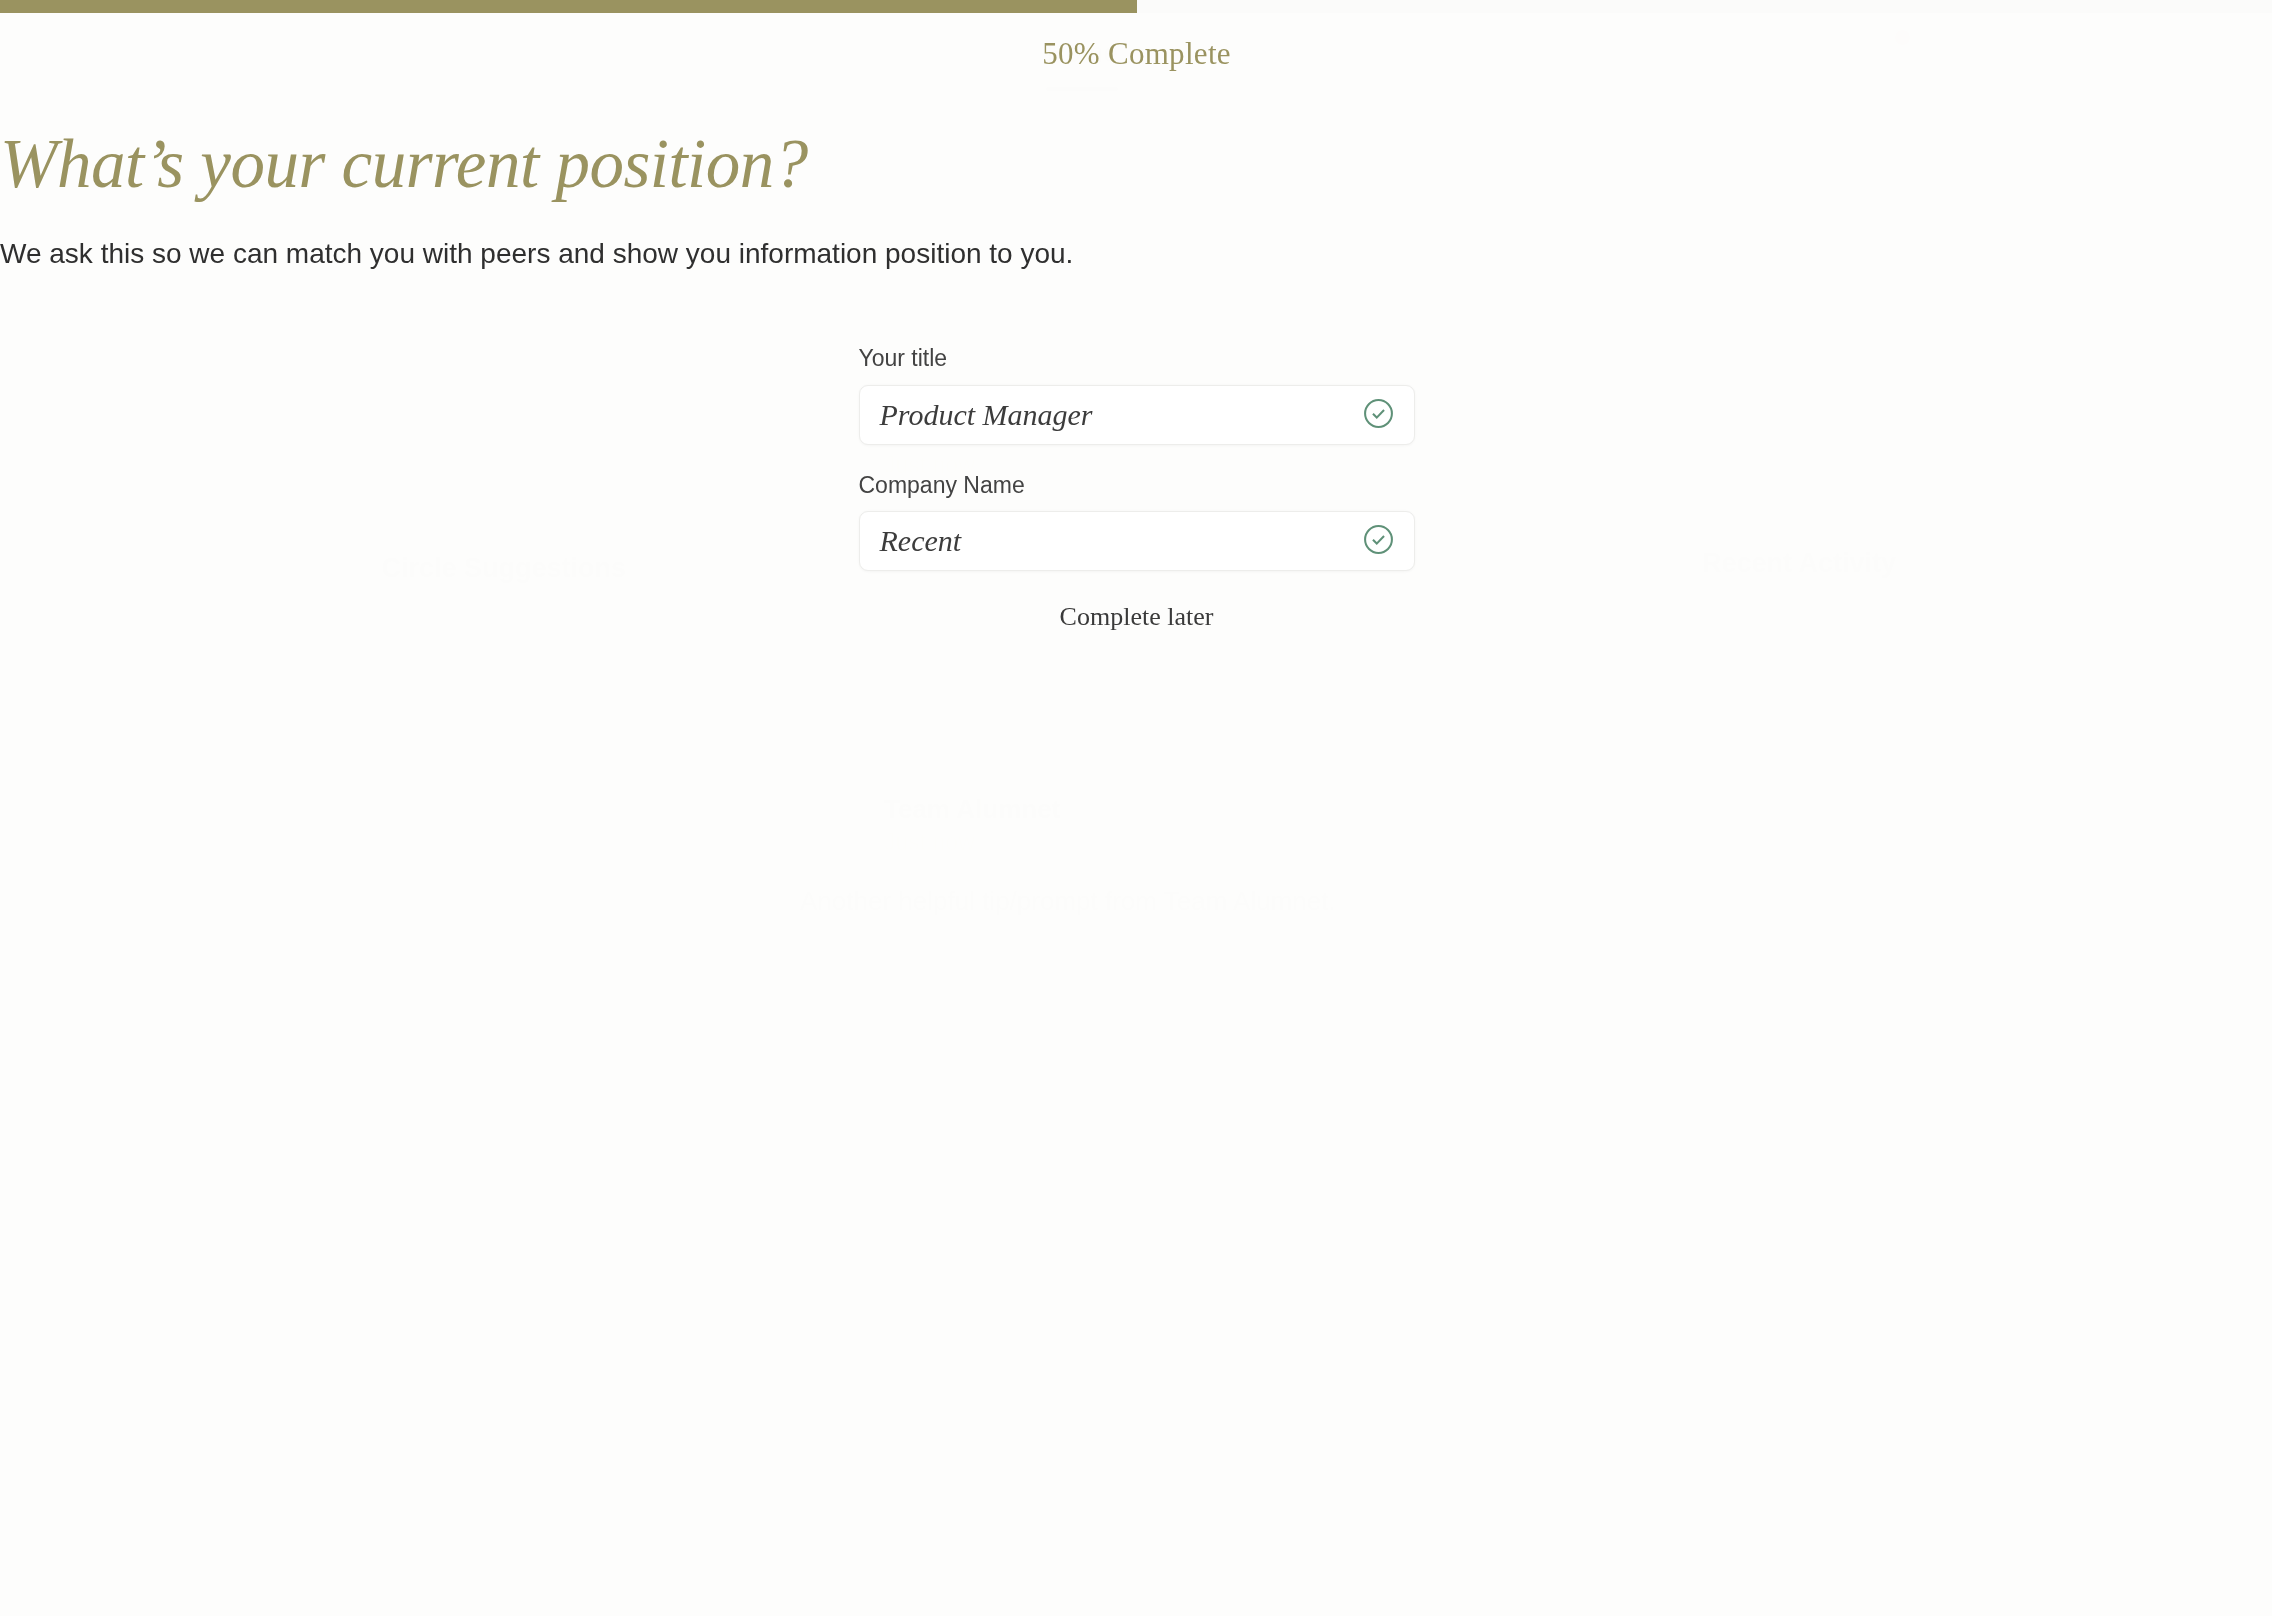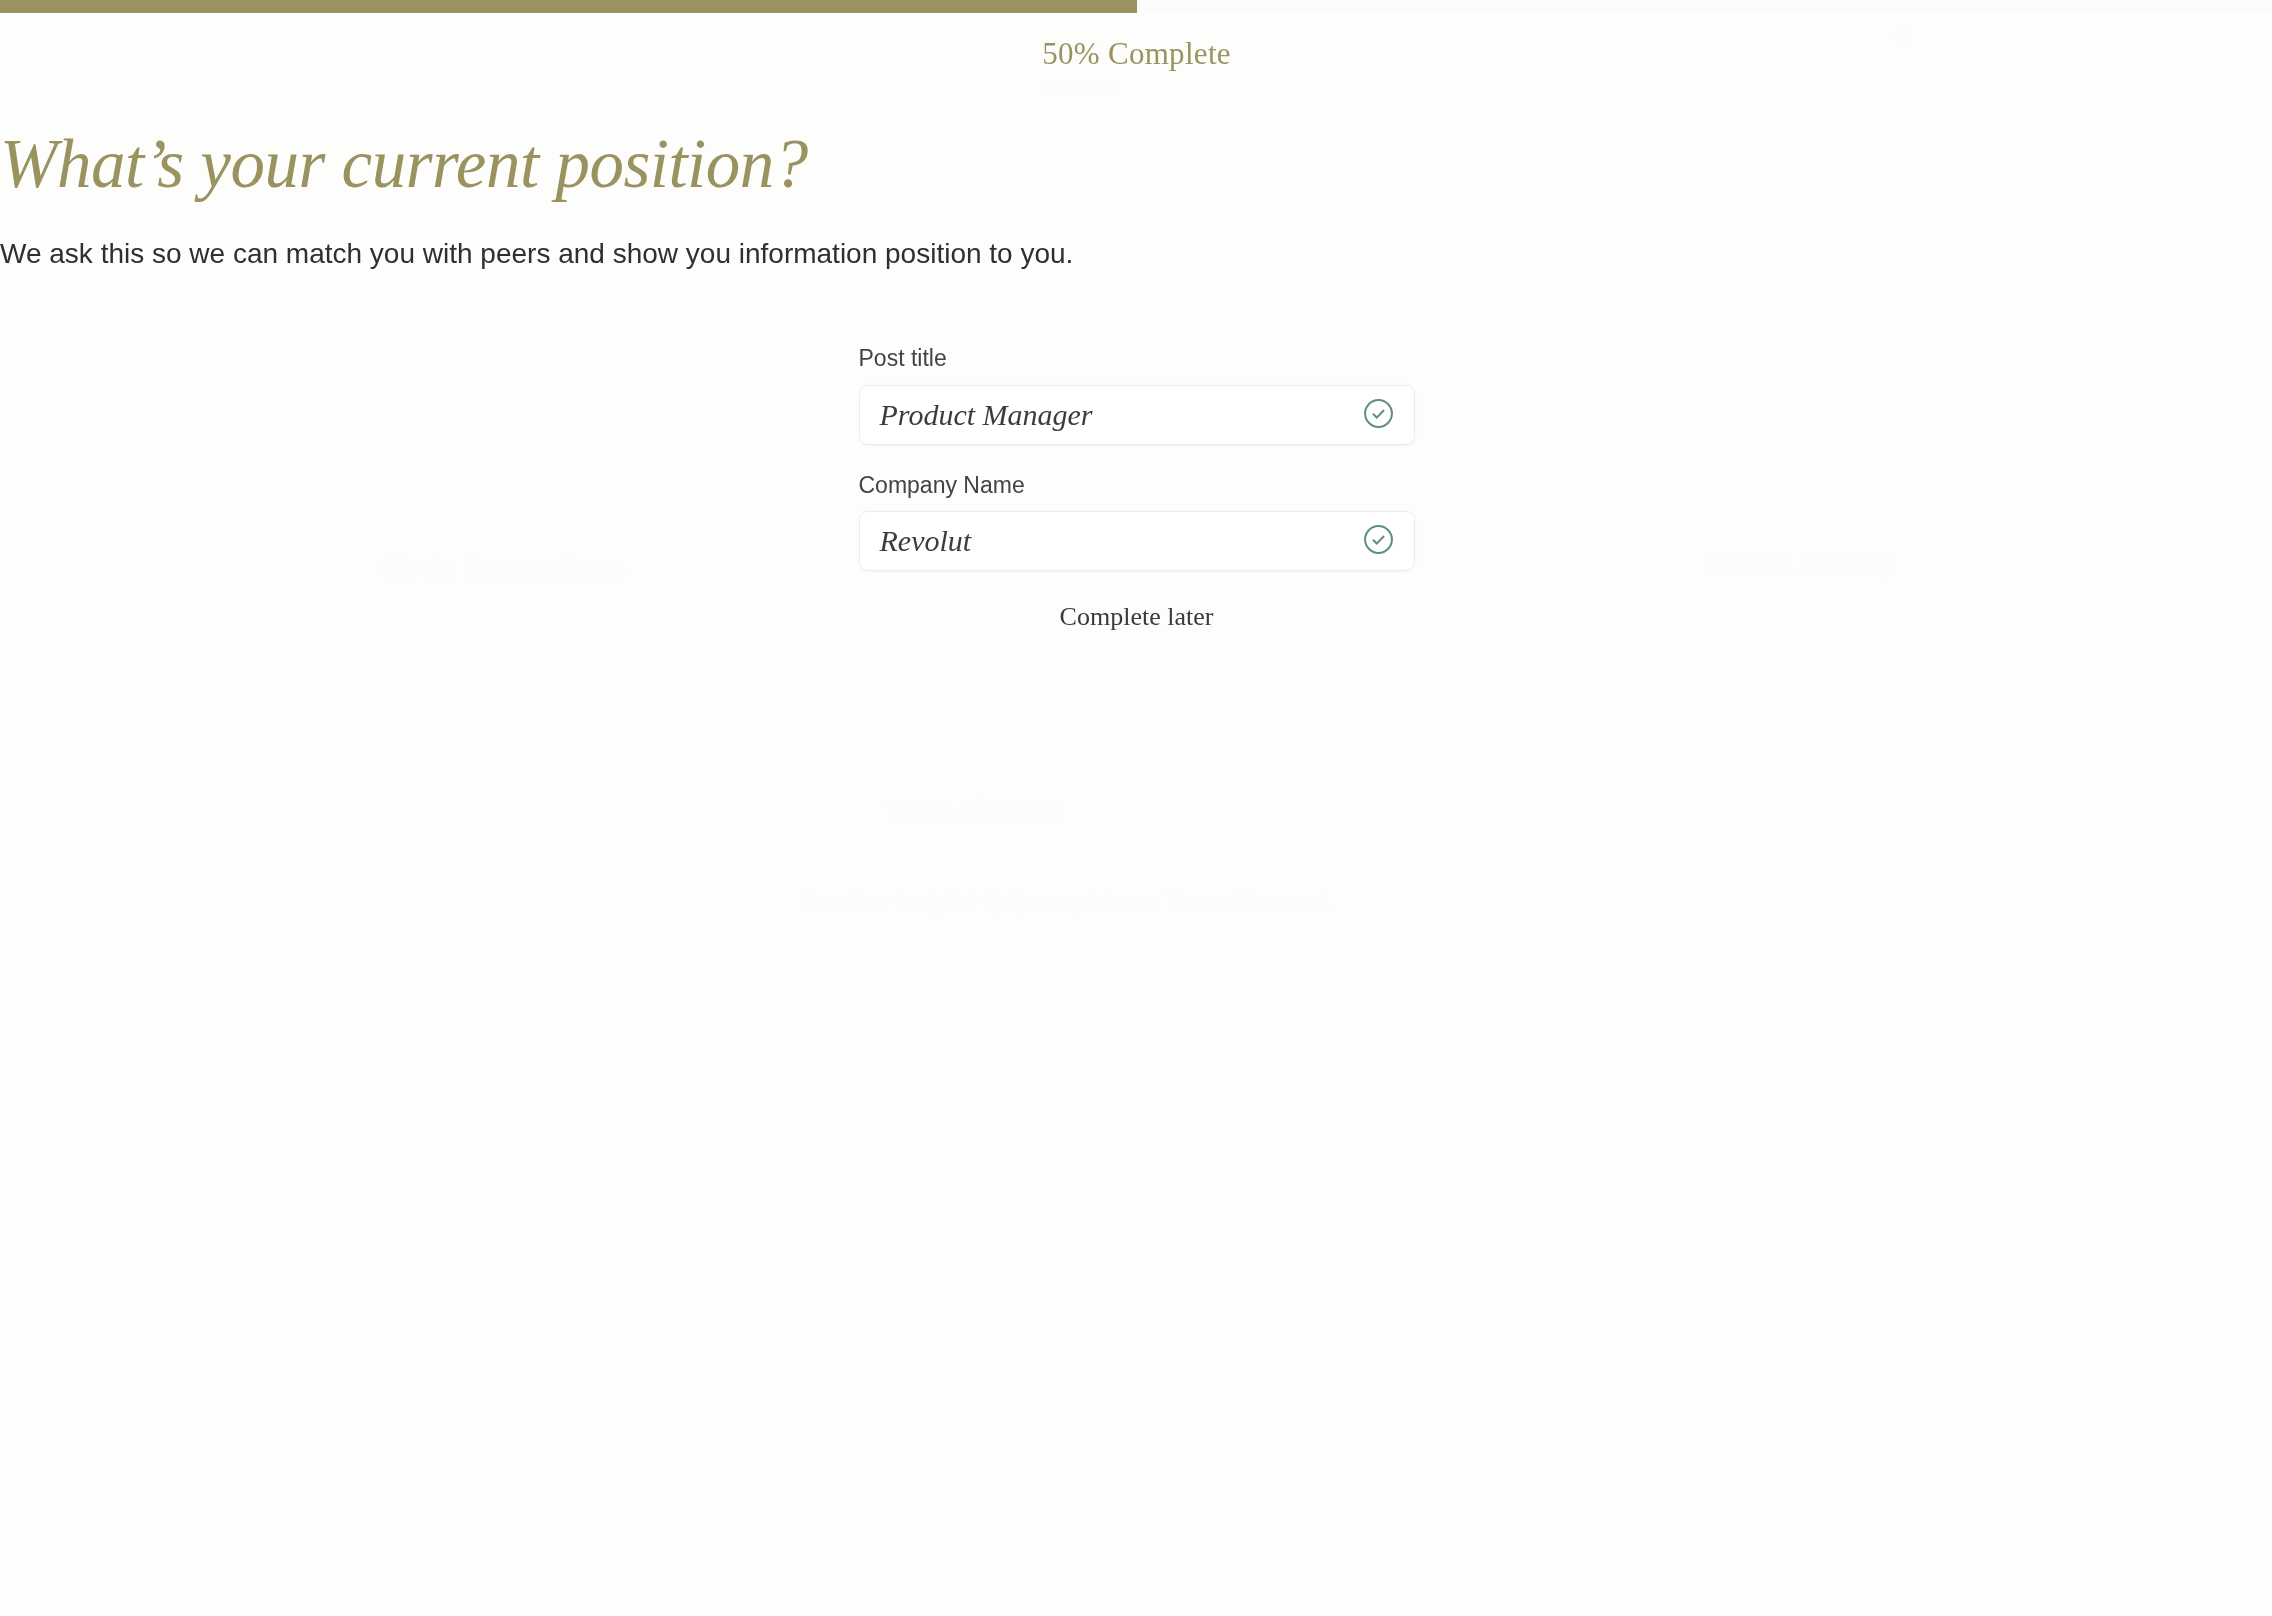--- a/index.html
+++ b/index.html
@@ -509,36 +509,36 @@
     <div class="pct">50% Complete</div>
 
     <div class="onb-head">
       <div class="onb-title">What’s your current position?</div>
       <div class="onb-sub">We ask this so we can match you with peers and show you information position to you.</div>
     </div>
 
     <div class="form">
 
       <div class="field">
-        <div class="field-label">Post title</div>
+        <div class="field-label">Your title</div>
         <div class="field-box">
           <span class="field-val">Product Manager</span>
           <span class="field-check">
             <svg width="35" height="35" viewBox="0 0 24 24" fill="none" stroke="#5f9178" stroke-width="1.4">
               <circle cx="12" cy="12" r="9.2"></circle>
                 <path d="M8.2 12.2l2.6 2.6 5-5.2"></path>
             </svg>
           </span>
         </div>
       </div>
 
       <div class="field">
         <div class="field-label">Company Name</div>
         <div class="field-box">
-          <span class="field-val">Revolut</span>
+          <span class="field-val">Recent</span>
           <span class="field-check">
             <svg width="35" height="35" viewBox="0 0 24 24" fill="none" stroke="#5f9178" stroke-width="1.4">
               <circle cx="12" cy="12" r="9.2"></circle>
                 <path d="M8.2 12.2l2.6 2.6 5-5.2"></path>
             </svg>
           </span>
         </div>
       </div>
 
 

